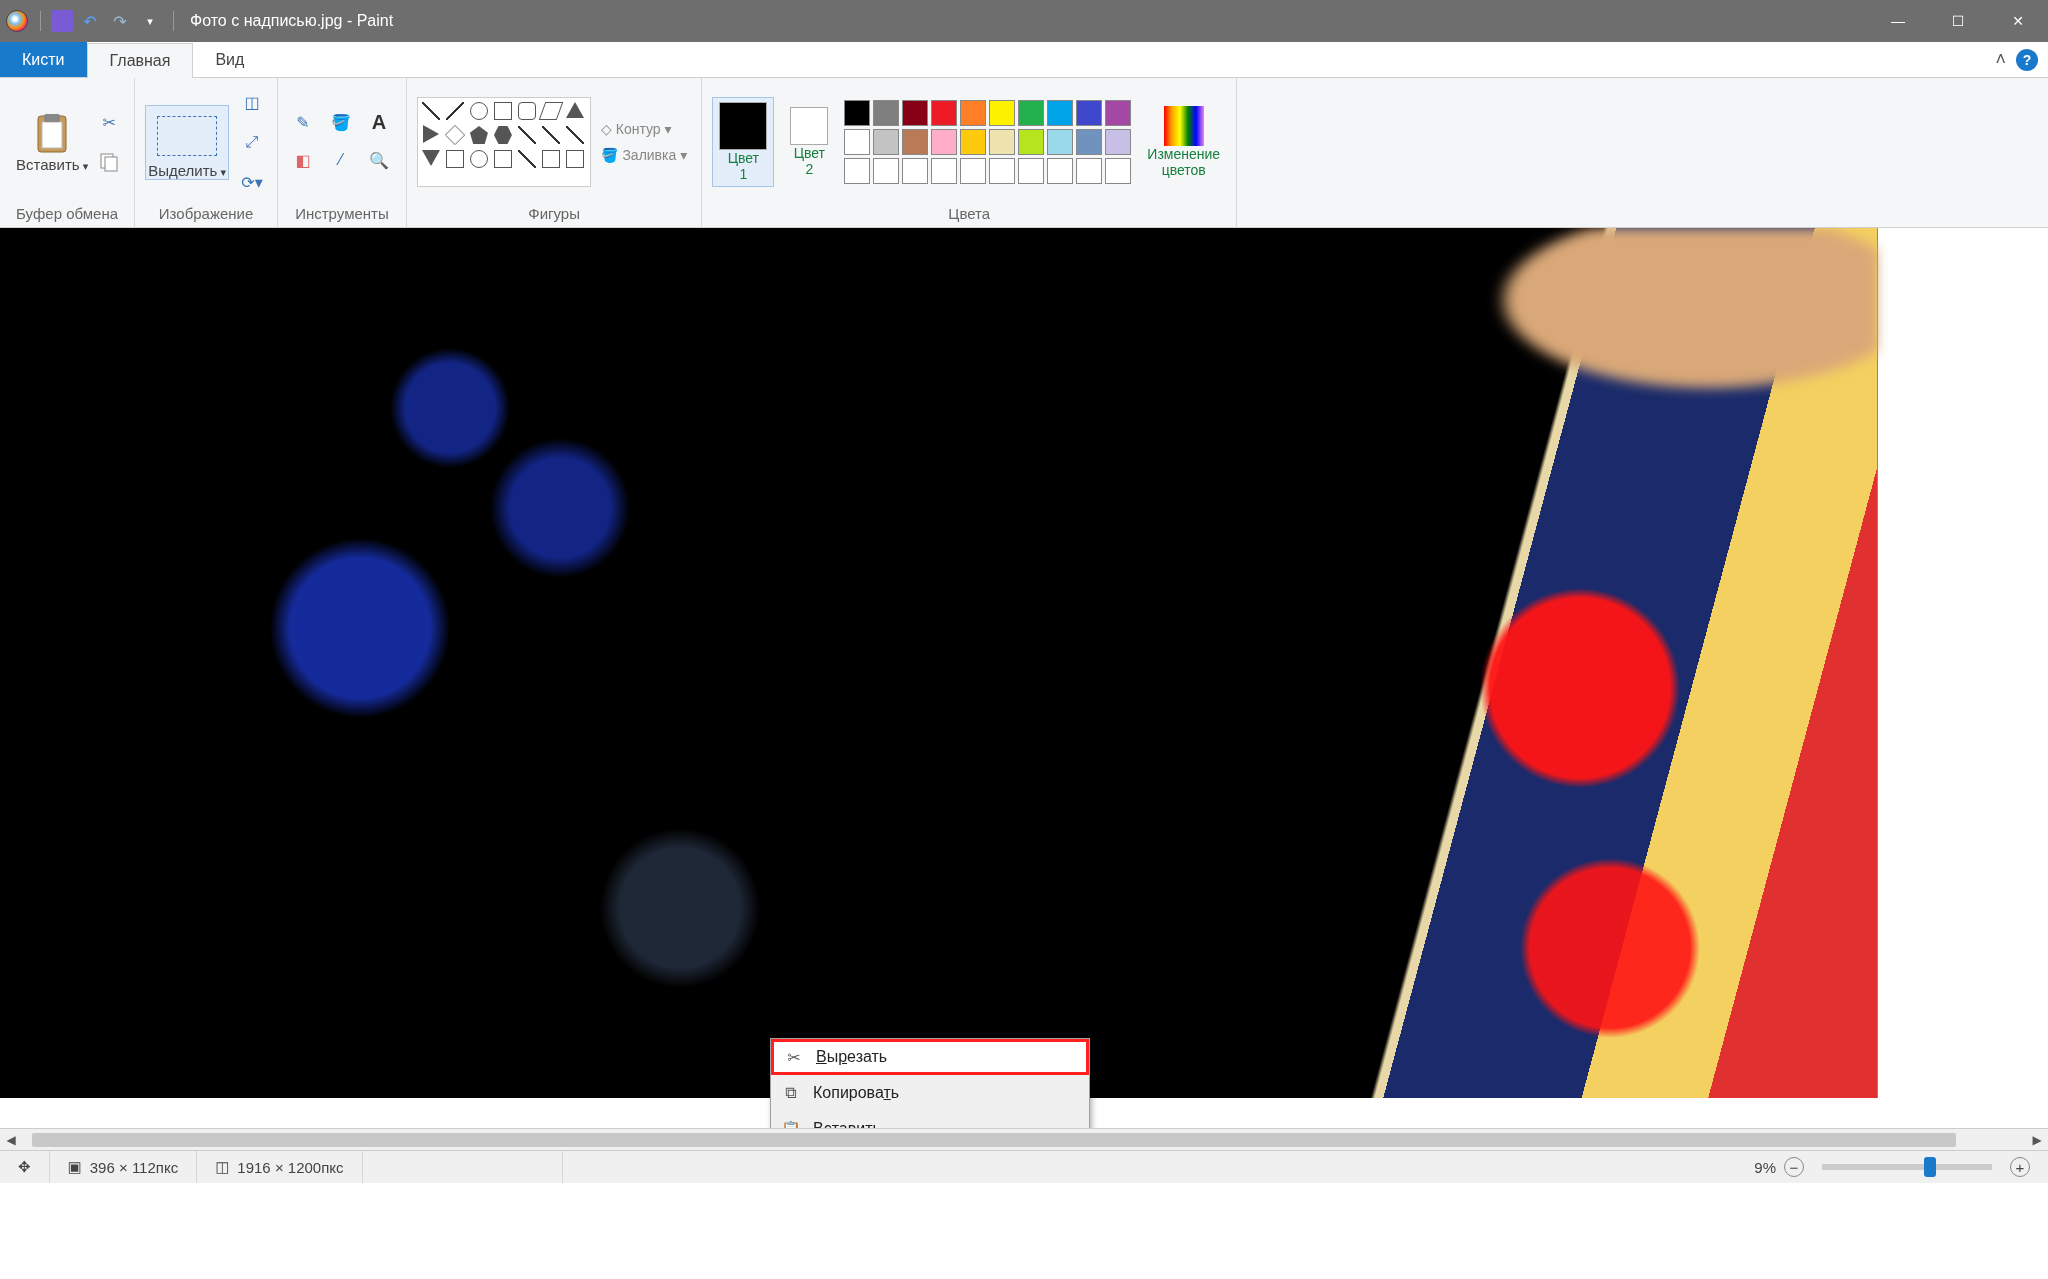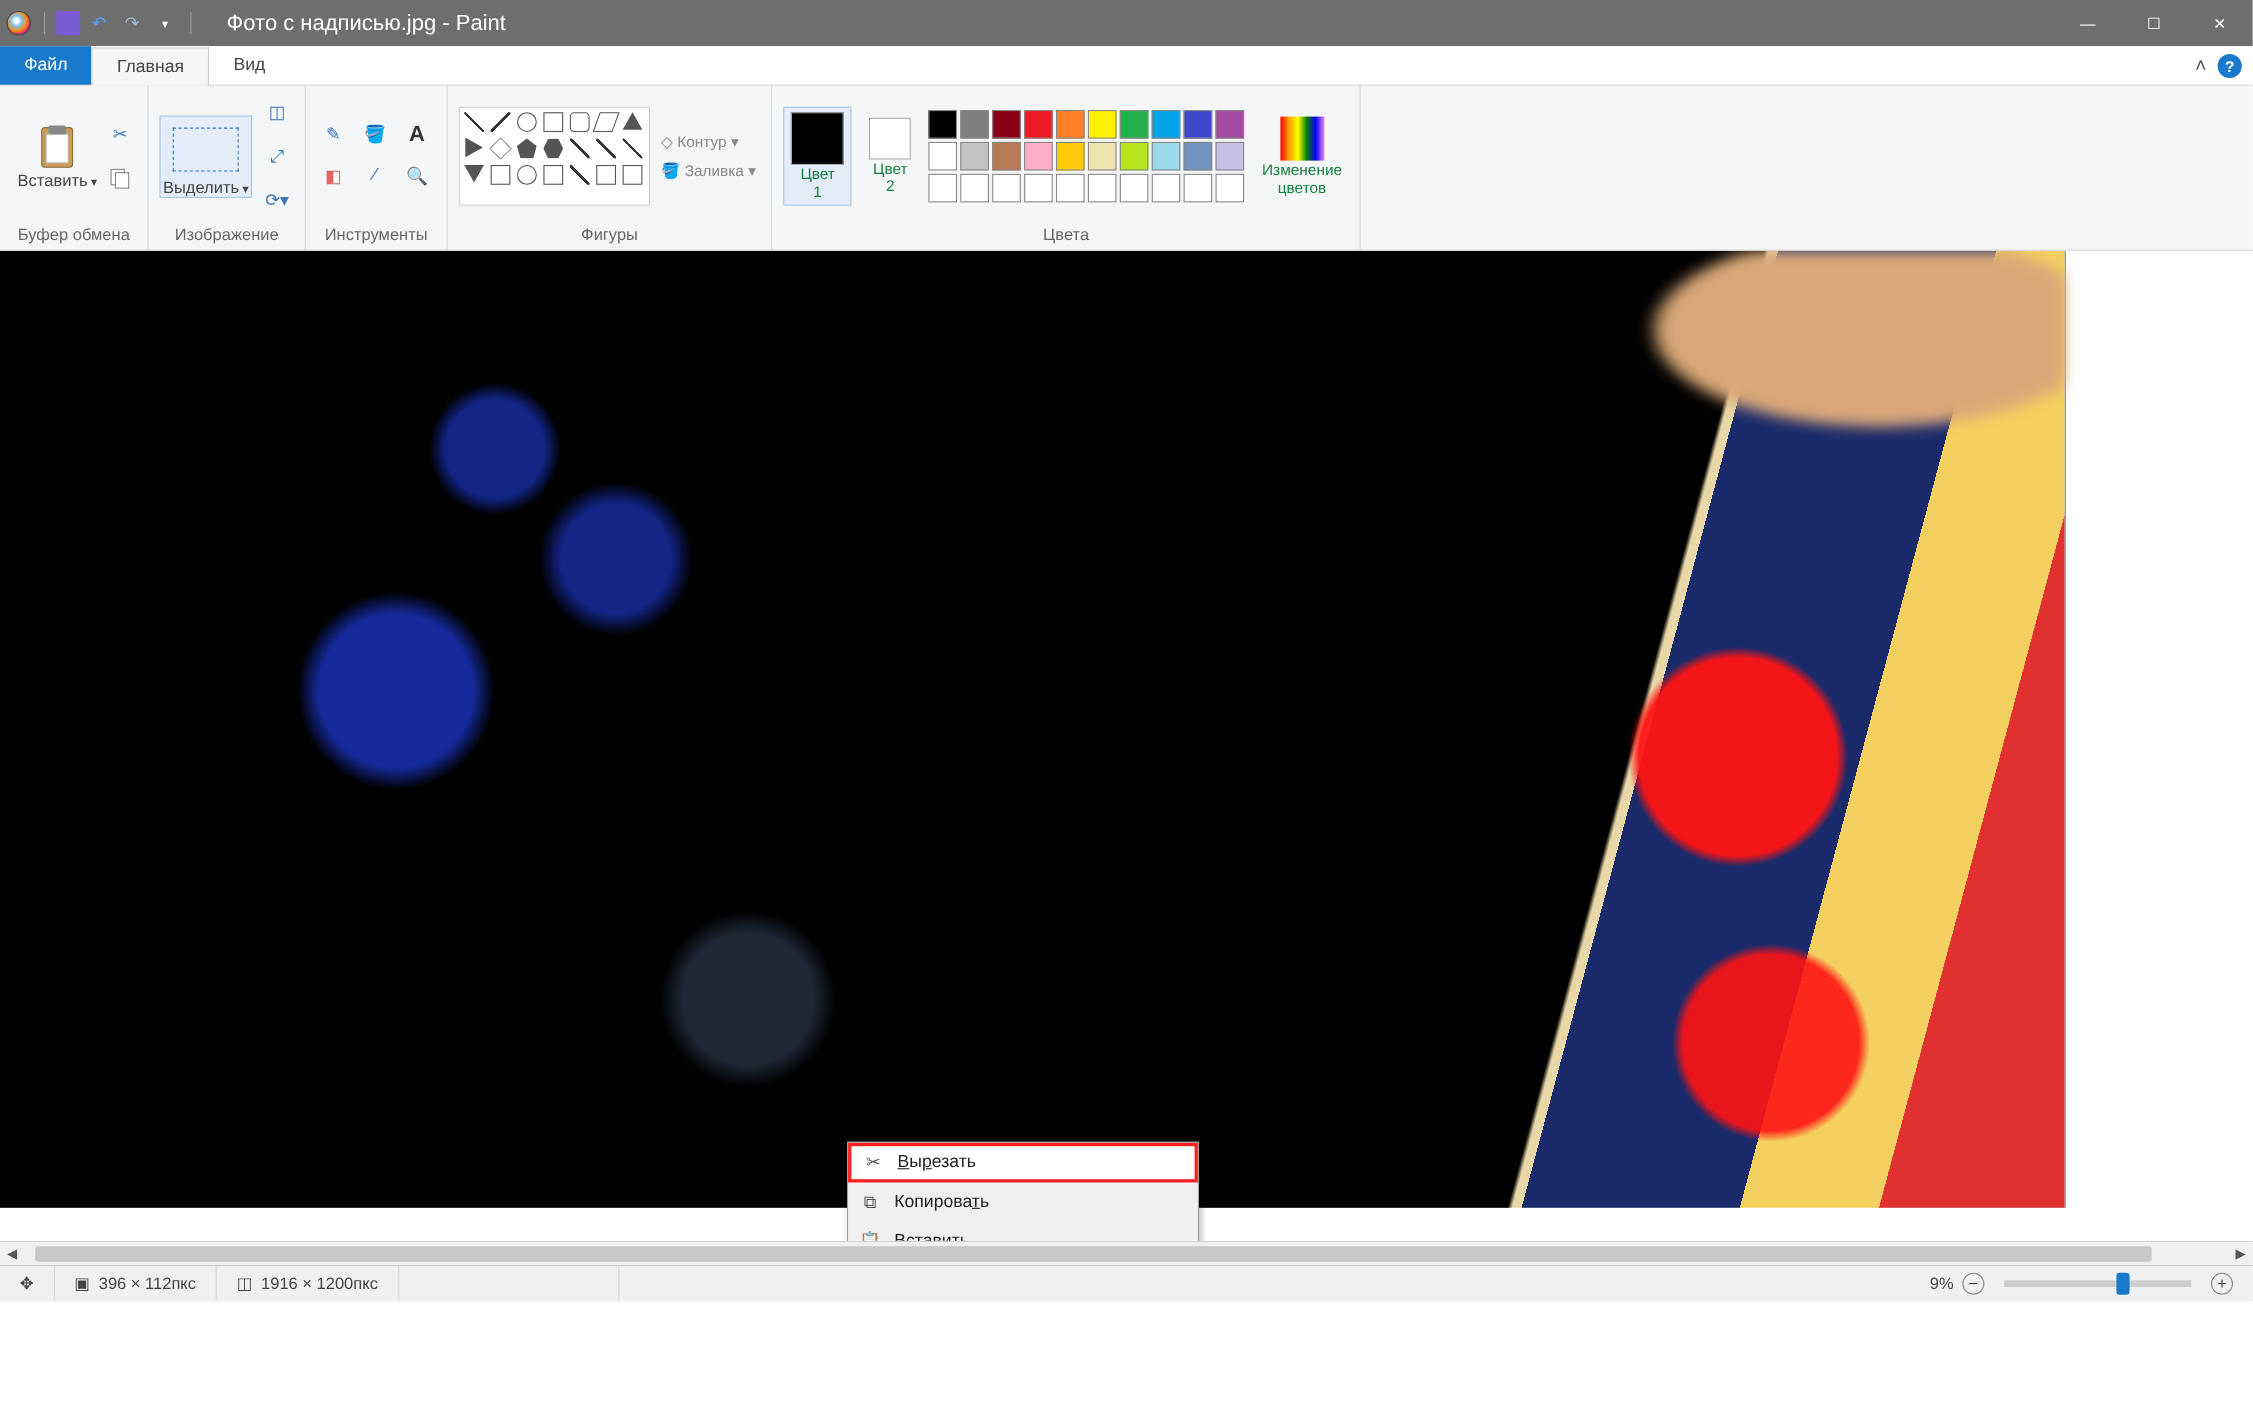--- a/index.html
+++ b/index.html
@@ -2,21 +2,21 @@
 <html><head>
 <meta charset="utf-8">
 <style>
 * { margin: 0; padding: 0; box-sizing: border-box; font-family: "Segoe UI", Tahoma, sans-serif; }
 body { background: #fff; overflow: hidden; width: 2048px; height: 1279px; position: relative; transform-origin: top left; }
 .titlebar { background: #6e6e6e; height: 42px; display: flex; align-items: center; color: #fff; }
 .titlebar .qat { display: flex; align-items: center; height: 100%; padding: 0 4px; gap: 4px; }
 .qat .icon-btn { width: 26px; height: 26px; display: flex; align-items: center; justify-content: center; color: #fff; cursor: default; }
 .paint-logo { width: 22px; height: 22px; background: radial-gradient(circle at 40% 40%, #fff 10%, #7ec0ee 30%, #ff8c00 55%, #ff1493 75%); border-radius: 50%; border: 1px solid #444; }
 .title-sep { width: 1px; height: 20px; background: #999; margin: 0 6px; }
-.title-text { margin-left: 22px; font-size: 20px; }
+.title-text { margin-left: 6px; font-size: 16px; }
 .titlebar .spacer { flex: 1; }
 .win-controls { display: flex; }
 .win-controls div { width: 60px; height: 42px; display: flex; align-items: center; justify-content: center; color: #fff; font-size: 14px; }
 .tab-bar { height: 36px; background: #fff; border-bottom: 1px solid #d0d0d0; display: flex; align-items: stretch; }
 .tab { padding: 0 22px; display: flex; align-items: center; font-size: 16px; color: #444; }
 .tab.file { background: #1979ca; color: #fff; }
 .tab.active { background: #f5f6f7; border: 1px solid #d0d0d0; border-bottom: none; position: relative; top: 1px; }
 .tab-bar .sp { flex: 1; }
 .collapse-ctrl { display: flex; align-items: center; padding: 0 10px; gap: 10px; color: #555; }
 .ribbon { background: #f5f6f7; border-bottom: 1px solid #d0d0d0; height: 150px; display: flex; }
@@ -96,21 +96,21 @@
   <div class="title-text">Фото с надписью.jpg - Paint</div>
   <div class="spacer"></div>
   <div class="win-controls">
     <div>—</div>
     <div>☐</div>
     <div>✕</div>
   </div>
 </div>
 
 <div class="tab-bar">
-  <div class="tab file">Файл</div>
+  <div class="tab file">Кисти</div>
   <div class="tab active">Главная</div>
   <div class="tab">Вид</div>
   <div class="sp"></div>
   <div class="collapse-ctrl">
     <span style="font-size:18px">˄</span>
     <span class="help-circle">?</span>
   </div>
 </div>
 
 <div class="ribbon">

